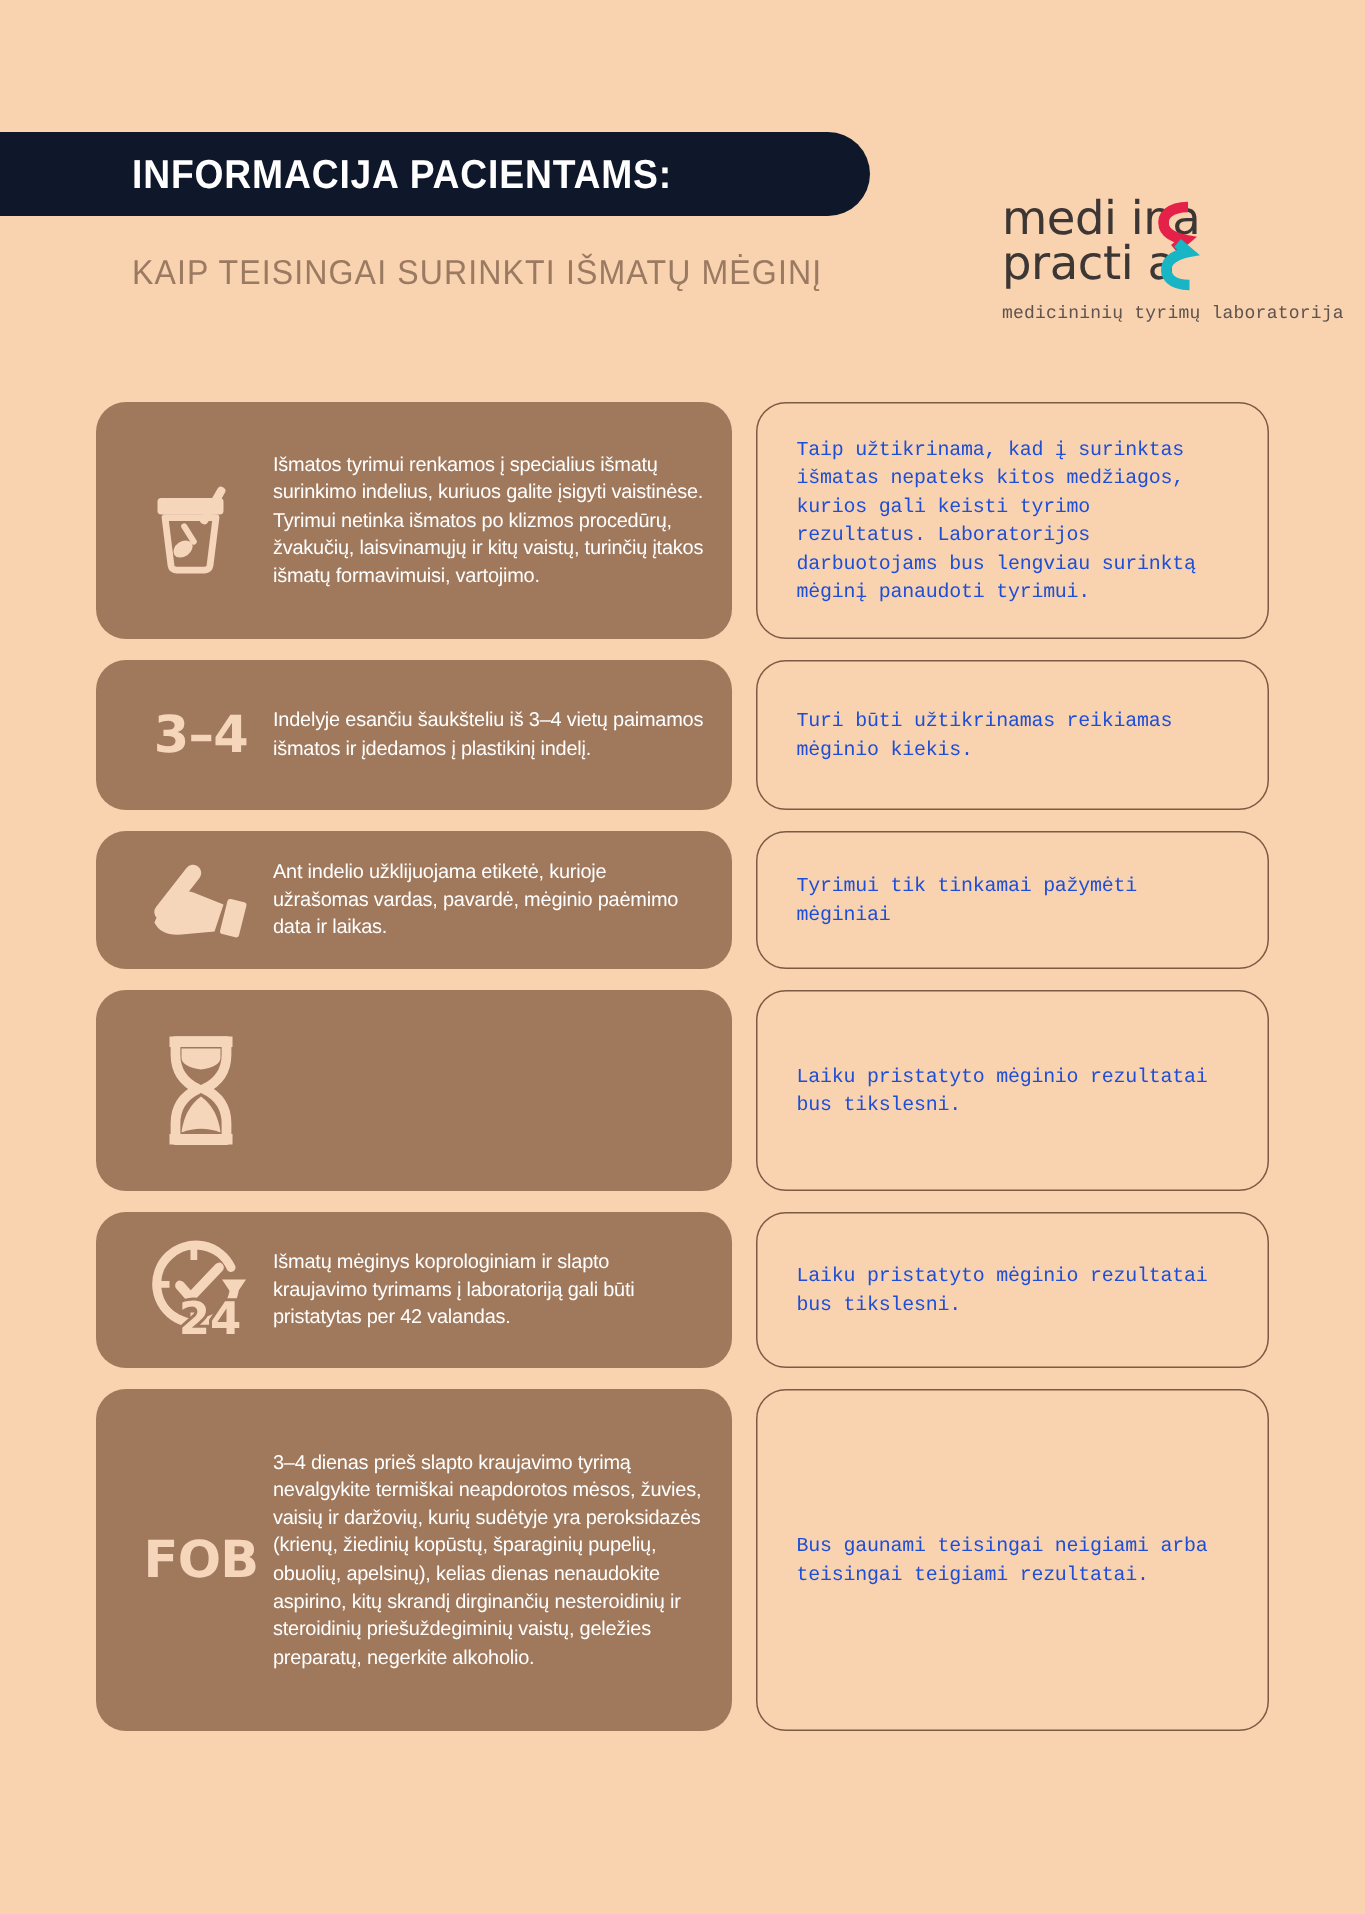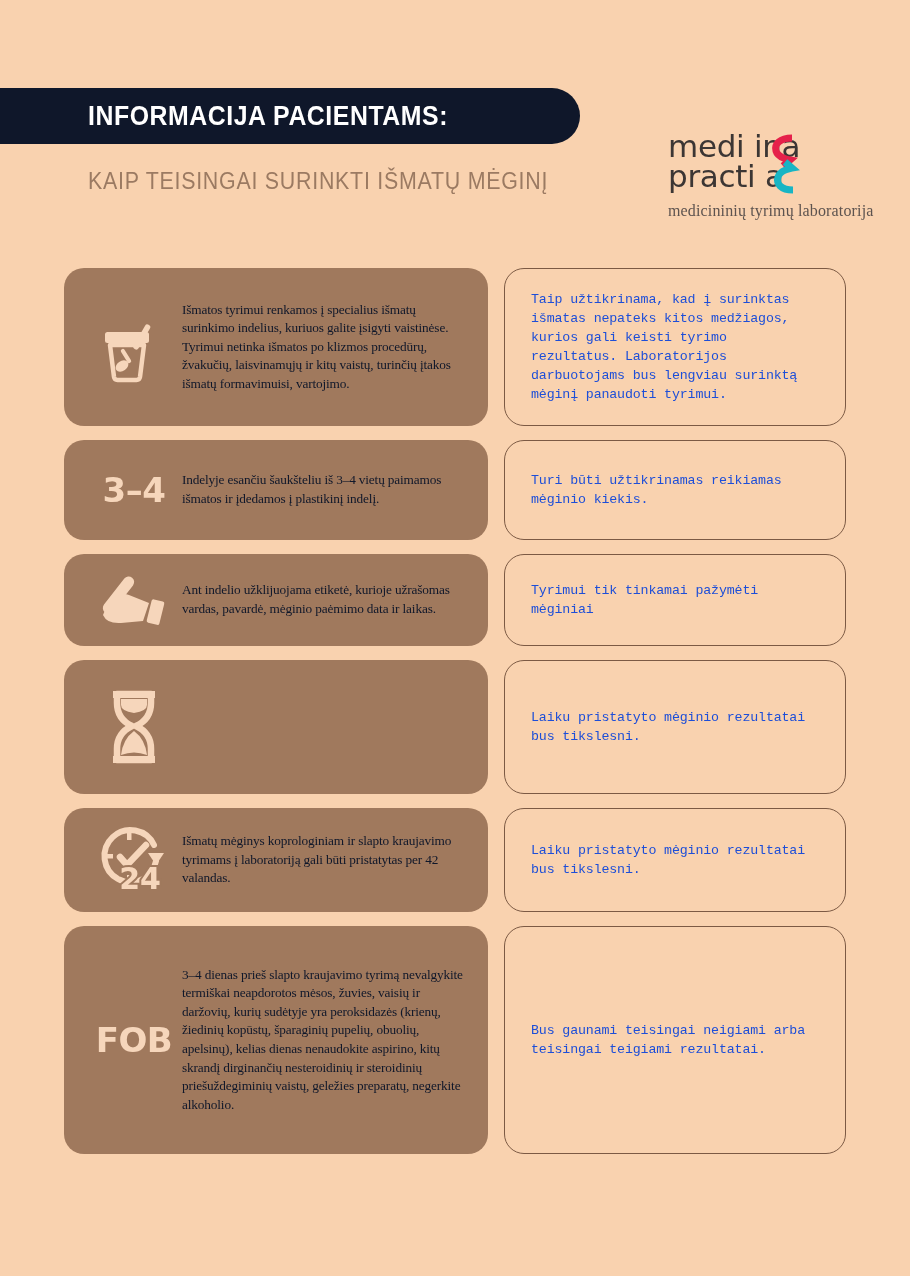--- a/index.html
+++ b/index.html
@@ -84,23 +84,23 @@
   .logo-mark {
     position: absolute;
     left: 98px;
     top: 2px;
     width: 34px;
     height: 62px;
   }
   .logo-tag {
     margin-top: 4px;
     color: #5d534f;
-    font-size: 16px;
+    font-size: 12px;
     letter-spacing: 0.15px;
-    font-family: Liberation Serif, serif;
+    font-family: Liberation Mono, monospace;
     white-space: nowrap;
   }
 
   
   .grid {
     position: absolute;
     left: 64px;
     top: 268px;
     width: 782px;
   }
@@ -132,24 +132,24 @@
 
   .icon-cell {
     width: 96px;
     min-width: 96px;
     display: flex;
     align-items: flex-end;
     justify-content: center;
   }
 
   .left-text {
-    color: #0f172a;
+    color: #ffffff;
     font-size: 13.3px;
     line-height: 18.6px;
-    font-family: Liberation Serif, serif;
+    font-family: Liberation Sans, sans-serif;
     letter-spacing: -0.15px;
   }
 
   .right-text {
     color: #1d4ed8;
     font-size: 13.3px;
     line-height: 19px;
     font-family: Liberation Mono, monospace;
     letter-spacing: -0.15px;
   }

